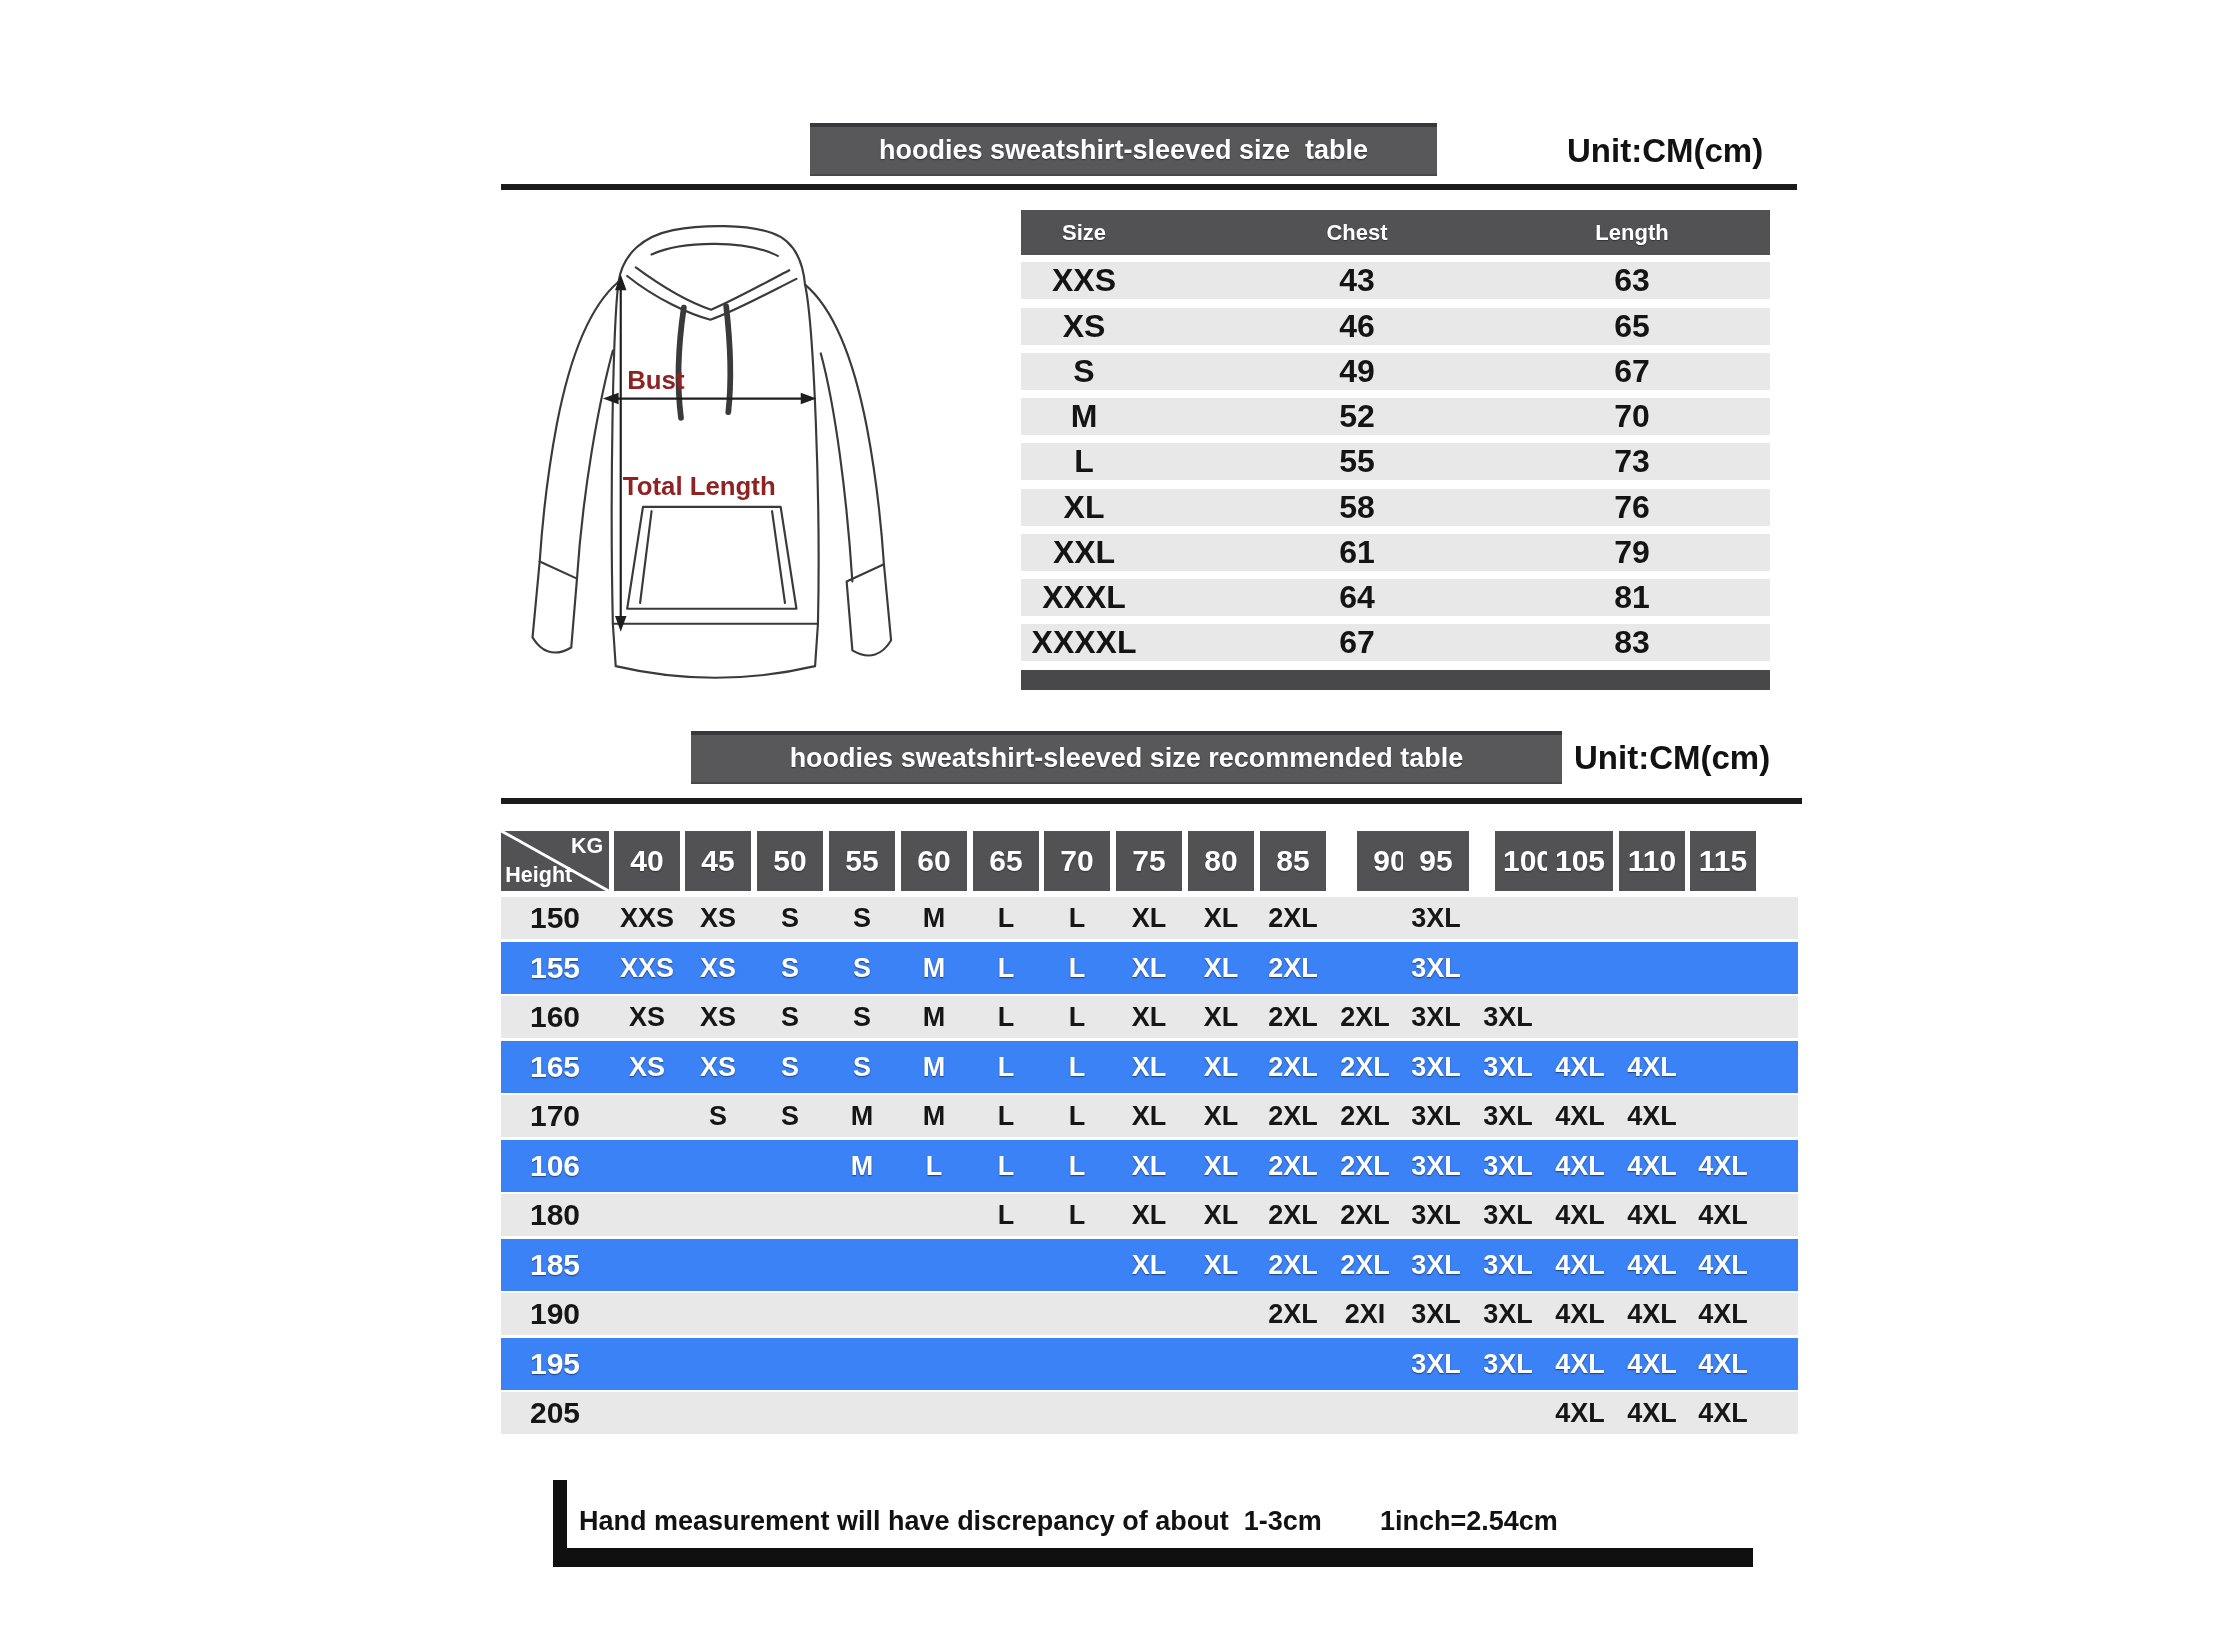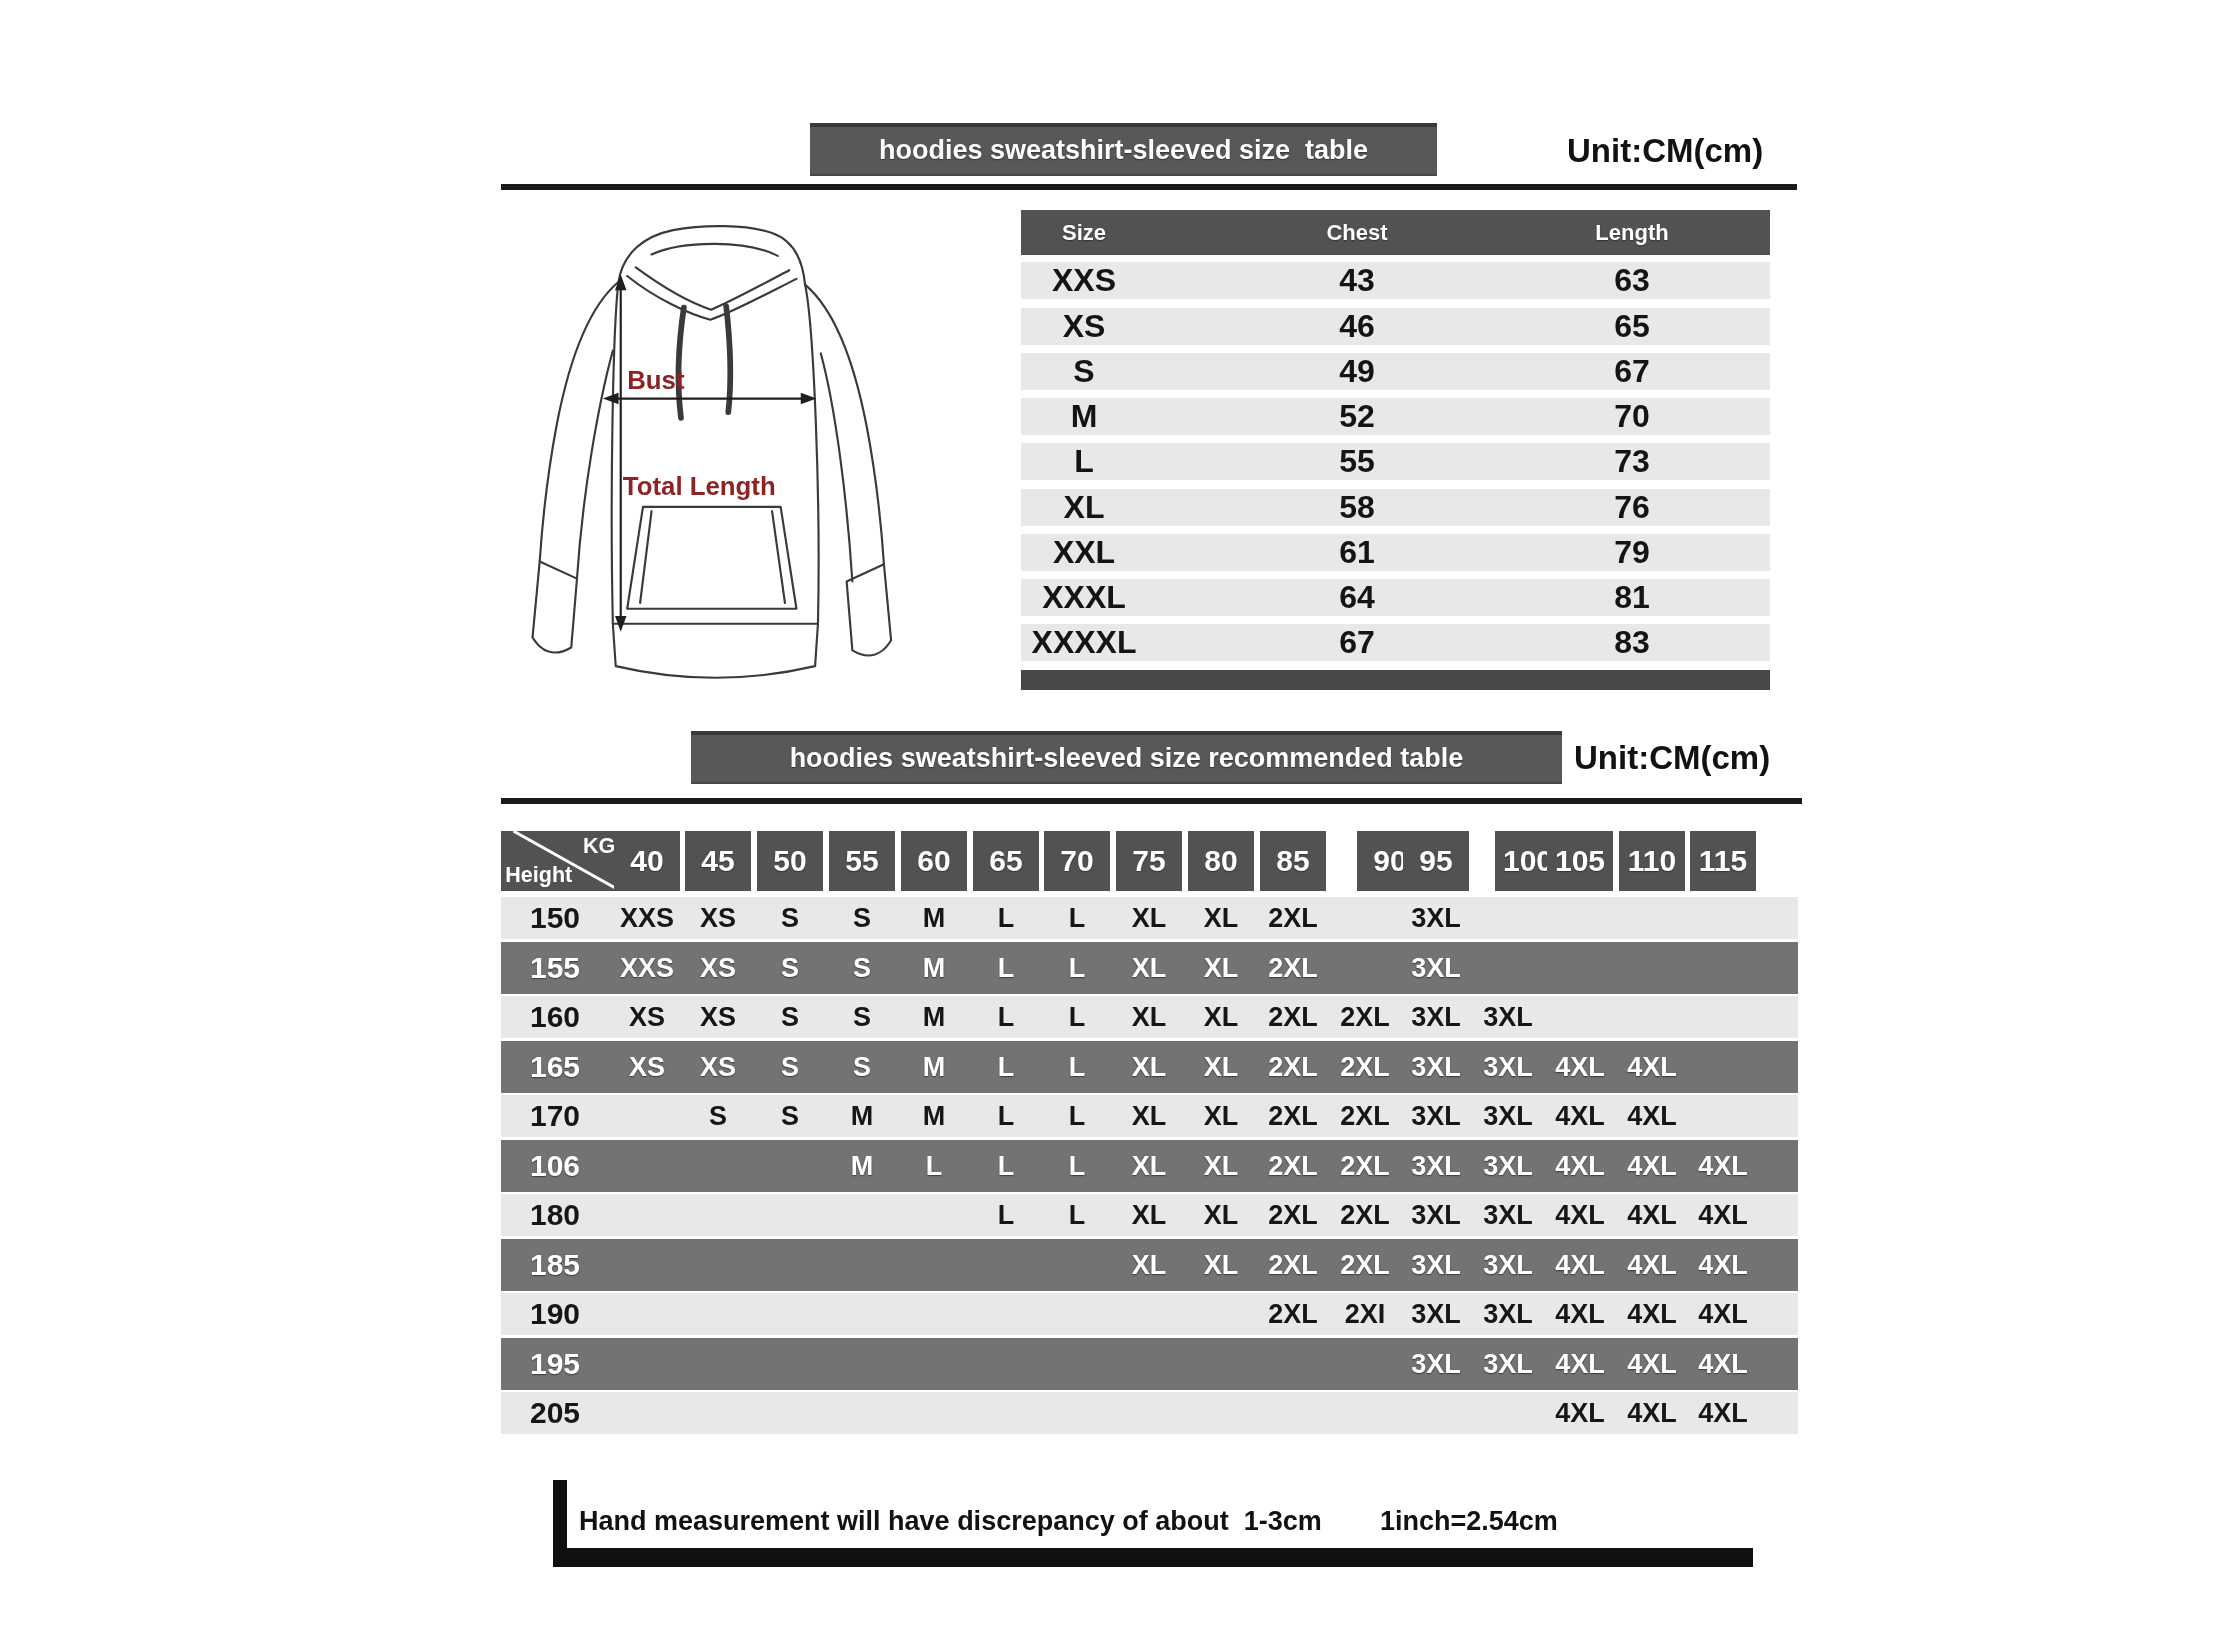--- a/index.html
+++ b/index.html
@@ -31,29 +31,29 @@
   .strow{position:absolute;left:0;width:100%;height:37px;background:#e8e8e8;}
   .strow .stcell{color:#141414;font-size:32px;line-height:37px;}
   .stfoot{position:absolute;left:0;top:460px;width:100%;height:20px;background:#48484b;}
 
   
   .hoodie{position:absolute;left:511px;top:210px;width:459px;height:502px;}
   .redlabel{fill:#8e2323;font-weight:bold;font-size:36px;font-family:"Liberation Sans",sans-serif;}
 
   
   .matrix{position:absolute;left:501px;top:831px;width:1297px;height:609px;}
-  .corner{position:absolute;left:0;top:0;width:108px;height:60px;background:#525255;padding-left:12px;}
+  .corner{position:absolute;left:0;top:0;width:108px;height:60px;background:#525255;}
   .corner .kg{position:absolute;right:5.7px;top:2.9px;color:#fff;font-weight:bold;font-size:21.5px;}
   .corner .hgt{position:absolute;left:4.3px;bottom:2.9px;color:#fff;font-weight:bold;font-size:21.5px;}
   .mxh{position:absolute;top:0;width:66px;height:60px;background:#525255;color:#fff;
        font-weight:bold;font-size:30px;line-height:60px;text-align:center;
        text-shadow:0 1.4px 1.4px rgba(0,0,0,.4);}
   .mxrow{position:absolute;left:0;width:1297px;}
   .mxrow.light{background:#e8e8e8;color:#161616;}
-  .mxrow.dark{background:#737373;color:#ffffff;}
+  .mxrow.dark{background:#3b82f6;color:#ffffff;}
   .mxrow.dark .mxc,.mxrow.dark .mxhl{text-shadow:0 1.4px 1.4px rgba(0,0,0,.5);}
   .mxhl{position:absolute;left:0;top:0;width:108px;text-align:center;font-weight:bold;font-size:30px;}
   .mxc{position:absolute;top:0;width:66px;text-align:center;font-weight:bold;font-size:27px;}
 
   
   .fbar-v{position:absolute;left:553px;top:1480px;width:14.4px;height:86px;background:#101010;}
   .fbar-h{position:absolute;left:553px;top:1548px;width:1200px;height:18.7px;background:#101010;}
   .fnote{position:absolute;left:579px;top:1506px;color:#121212;font-weight:bold;font-size:27px;white-space:pre;}
   .fconv{position:absolute;left:1380px;top:1506px;color:#121212;font-weight:bold;font-size:27px;white-space:pre;}
 </style>

